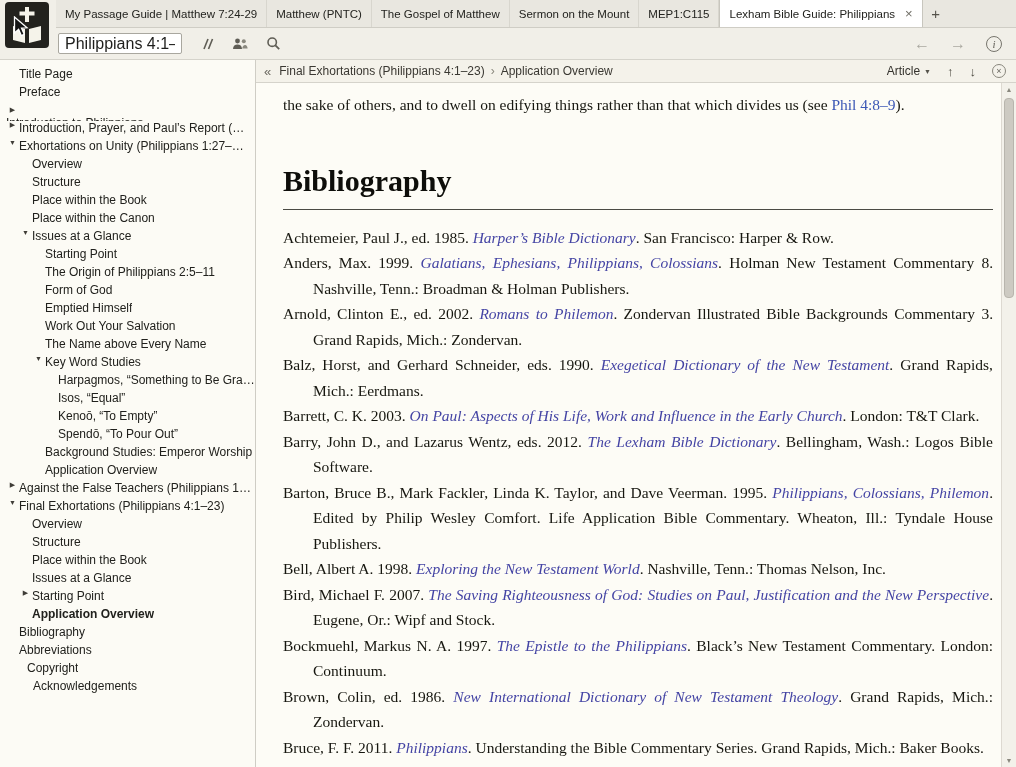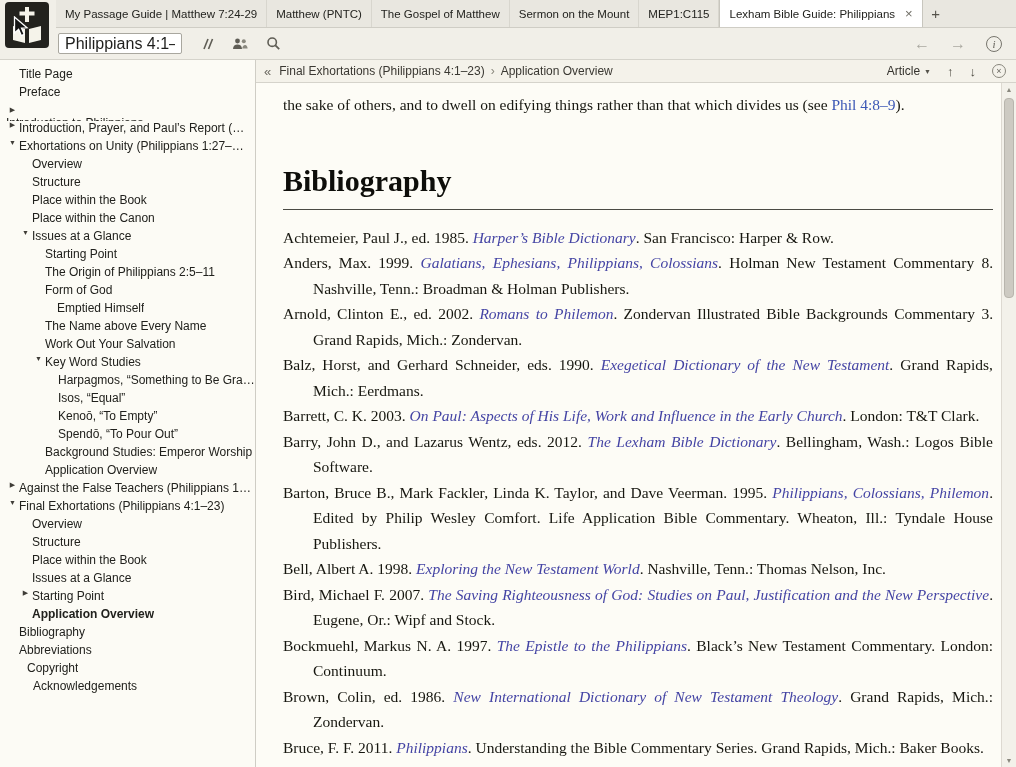--- a/index.html
+++ b/index.html
@@ -235,31 +235,31 @@
       <span class="toc-label">Starting Point</span>
     </div>
     <div class="toc-item" style="padding-left: 32px;">
       <span class="toc-arrow"></span>
       <span class="toc-label">The Origin of Philippians 2:5–11</span>
     </div>
     <div class="toc-item" style="padding-left: 32px;">
       <span class="toc-arrow"></span>
       <span class="toc-label">Form of God</span>
     </div>
-    <div class="toc-item" style="padding-left: 44px;">
+    <div class="toc-item" style="padding-left: 32px;">
       <span class="toc-arrow"></span>
       <span class="toc-label">Emptied Himself</span>
     </div>
     <div class="toc-item" style="padding-left: 32px;">
       <span class="toc-arrow"></span>
+      <span class="toc-label">Work Out Your Salvation</span>
+    </div>
+    <div class="toc-item" style="padding-left: 32px;">
+      <span class="toc-arrow"></span>
       <span class="toc-label">The Name above Every Name</span>
-    </div>
-    <div class="toc-item" style="padding-left: 32px;">
-      <span class="toc-arrow"></span>
-      <span class="toc-label">Work Out Your Salvation</span>
     </div>
     <div class="toc-item" style="padding-left: 32px;">
       <span class="toc-arrow">▼</span>
       <span class="toc-label">Key Word Studies</span>
     </div>
     <div class="toc-item" style="padding-left: 45px;">
       <span class="toc-arrow"></span>
       <span class="toc-label">Harpagmos, “Something to Be Gra…</span>
     </div>
     <div class="toc-item" style="padding-left: 45px;">

